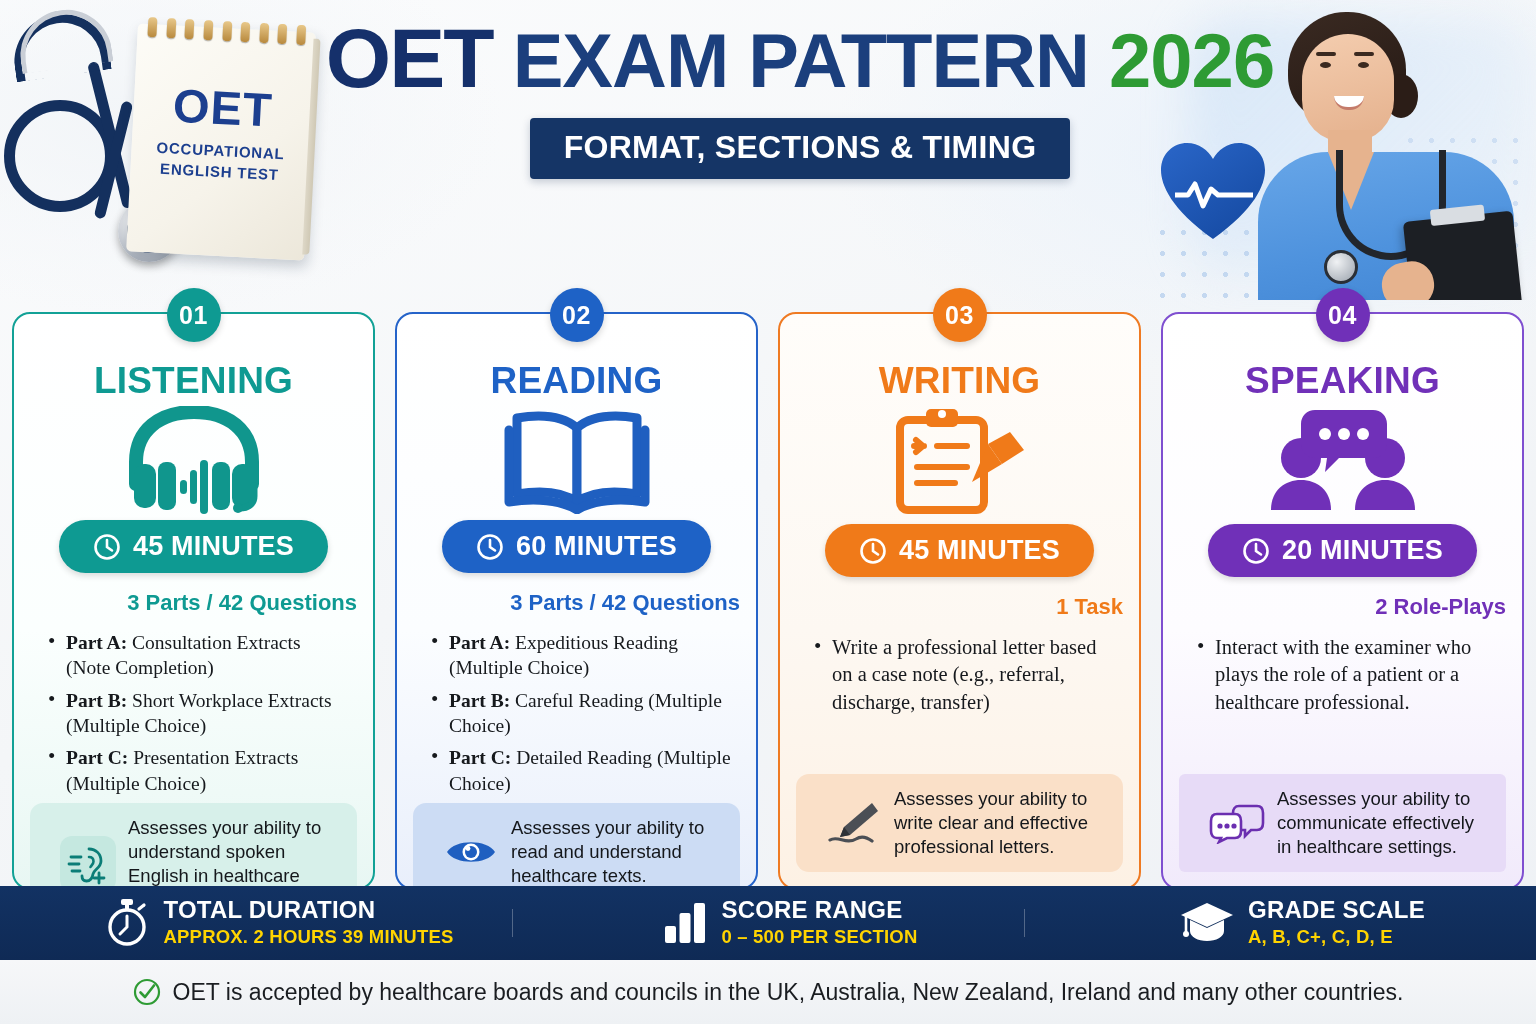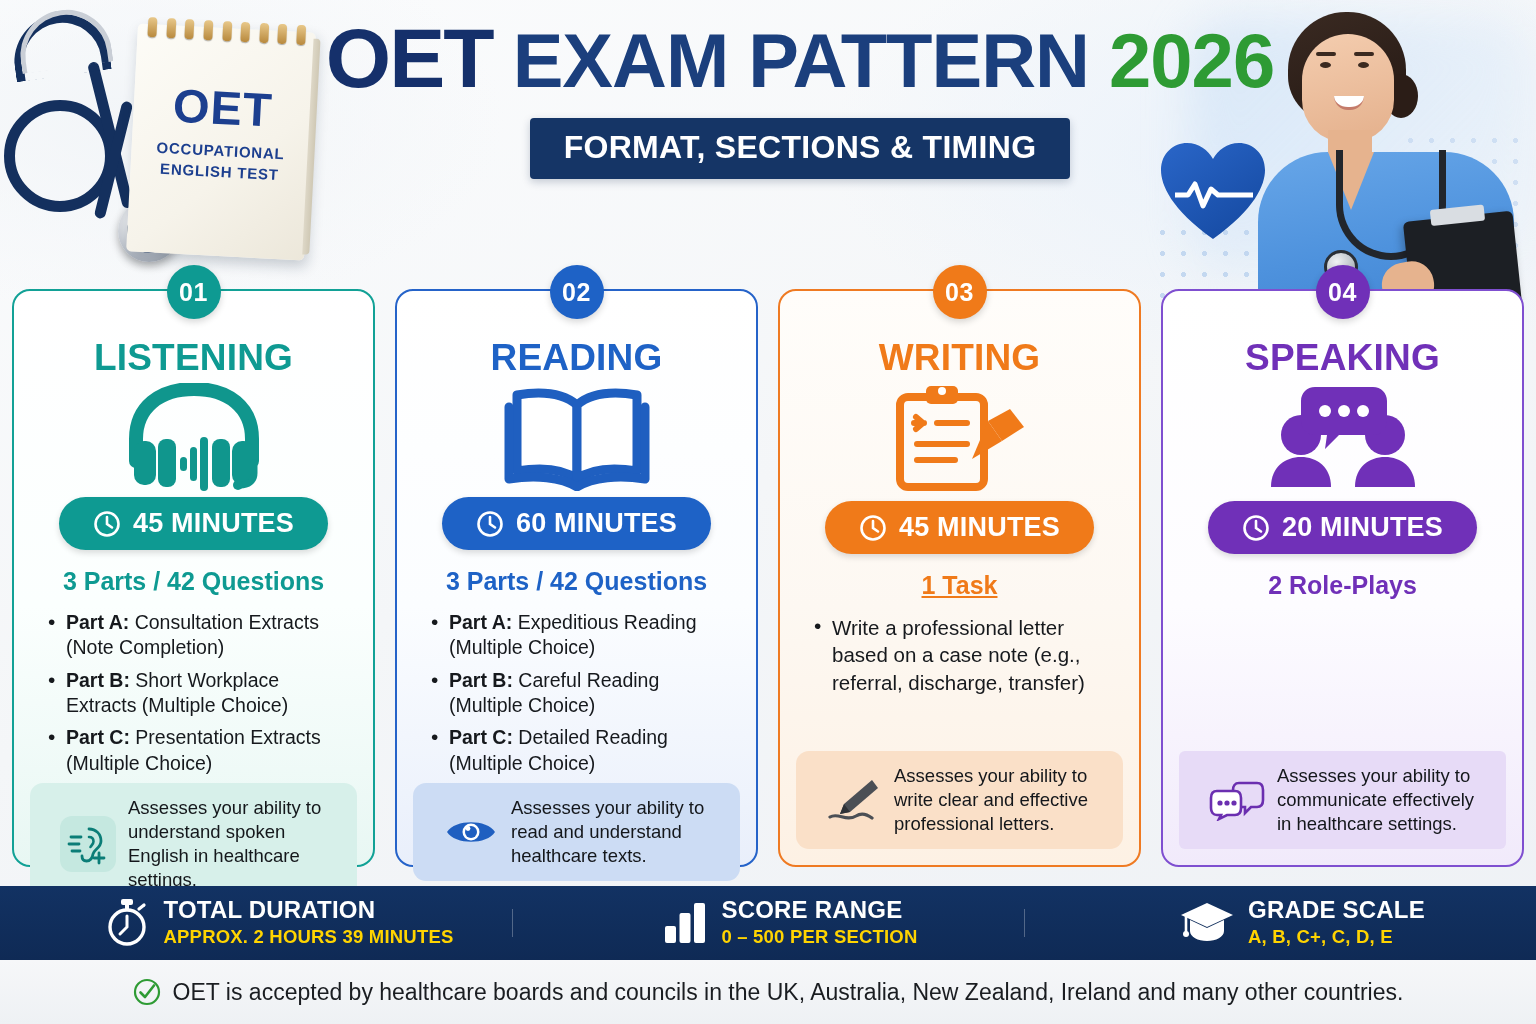--- a/index.html
+++ b/index.html
@@ -138,21 +138,21 @@
   .t-year{ color:#2e9b34; }
   .subtitle-pill {
     display:inline-block; margin-top:16px; padding:11px 34px 13px;
     background:#153566; color:#fff; border-radius:4px;
     font-size:32px; font-weight:800; letter-spacing:.3px;
     box-shadow:0 3px 8px rgba(12,35,75,.22);
   }
   .lede { margin-top:14px; font-size:25px; line-height:1.32; color:#1d2024; font-weight:400; }
 
   
-  .cards { position:absolute; left:0; top:289px; width:1536px; height:578px; display:flex; gap:20px; padding:0 12px; }
+  .cards { position:absolute; left:0; top:312px; width:1536px; height:578px; display:flex; gap:20px; padding:0 12px; }
   .card {
     position:relative; flex:1; border-radius:18px; border:2px solid;
     padding:46px 16px 16px; display:flex; flex-direction:column;
   }
   .card.listening { border-color:#12a196; background:linear-gradient(180deg,#ffffff 0%,#fbfffe 55%,#e8f7f3 100%); }
   .card.reading   { border-color:#2563c9; background:linear-gradient(180deg,#ffffff 0%,#fbfdff 55%,#e9effb 100%); }
   .card.writing   { border-color:#ef7a22; background:linear-gradient(180deg,#fffdfa 0%,#fdf8f2 55%,#fdf1e4 100%); }
   .card.speaking  { border-color:#7f4fd0; background:linear-gradient(180deg,#ffffff 0%,#fdfcff 55%,#f1eafb 100%); }
 
   .badge {
@@ -179,27 +179,27 @@
     margin:6px auto 0; display:flex; align-items:center; gap:12px;
     padding:11px 34px; border-radius:40px; color:#fff;
     font-size:27px; font-weight:800; letter-spacing:.2px; width:fit-content;
     box-shadow:0 3px 6px rgba(0,0,0,.14);
   }
   .listening .time-pill{ background:#0e9a92; }
   .reading   .time-pill{ background:#1e62c6; }
   .writing   .time-pill{ background:#f07a19; }
   .speaking  .time-pill{ background:#7030b8; }
 
-  .parts-line { text-align:center; margin-top:17px; font-size:25px; font-weight:800; }
+  .parts-line { text-align:right; margin-top:17px; font-size:22px; font-weight:800; }
   .listening .parts-line{ color:#0e9a92; }
   .reading   .parts-line{ color:#1e62c6; }
-  .writing   .parts-line{ color:#f07a19;text-decoration:underline; }
+  .writing   .parts-line{ color:#f07a19; }
   .speaking  .parts-line{ color:#7030b8; }
 
-  .bullets { margin:14px 8px 0 16px; list-style:none; }
+  .bullets { margin:14px 8px 0 16px; list-style:none;font-family:Liberation Serif, serif; }
   .bullets li {
     position:relative; padding-left:20px; margin-bottom:7px;
     font-size:19.5px; line-height:1.30; color:#16191d;
   }
   .bullets li::before {
     content:"\2022"; position:absolute; left:2px; top:-2px; font-size:21px; color:#16191d;
   }
   .bullets b { font-weight:800; }
   .writing .bullets li, .speaking .bullets li { font-size:20.5px; line-height:1.34; }
 
@@ -443,20 +443,23 @@
       </svg>
     </div>
     <div class="time-pill">
       <svg width="28" height="28" viewBox="0 0 28 28">
         <circle cx="14" cy="14" r="11.5" fill="none" stroke="#fff" stroke-width="2.6"></circle>
         <path d="M14 7 V14 L19 17.5" fill="none" stroke="#fff" stroke-width="2.6" stroke-linecap="round"></path>
       </svg>
       <span>20 MINUTES</span>
     </div>
     <div class="parts-line">2 Role-Plays</div>
+    <ul class="bullets">
+      <li><span>Interact with the examiner who plays the role of a patient or a healthcare professional.</span></li>
+    </ul>
     <div class="note">
       <div class="note-icon">
         <svg width="56" height="42" viewBox="0 0 56 42">
           <path d="M30 4 H48 C52 4 54 7 54 11 V21 C54 25 52 28 48 28 H42 L36 34 V28 H30 C26 28 24 25 24 21 V11 C24 7 26 4 30 4 Z" fill="none" stroke="#6b2fb0" stroke-width="2.6"></path>
           <path d="M8 12 H26 C30 12 32 15 32 19 V29 C32 33 30 36 26 36 H18 L10 40 L12 36 H8 C4 36 2 33 2 29 V19 C2 15 4 12 8 12 Z" fill="#ffffff" stroke="#6b2fb0" stroke-width="2.6"></path>
           <circle cx="11" cy="24" r="2.6" fill="#6b2fb0"></circle>
           <circle cx="18" cy="24" r="2.6" fill="#6b2fb0"></circle>
           <circle cx="25" cy="24" r="2.6" fill="#6b2fb0"></circle>
         </svg>
       </div>

